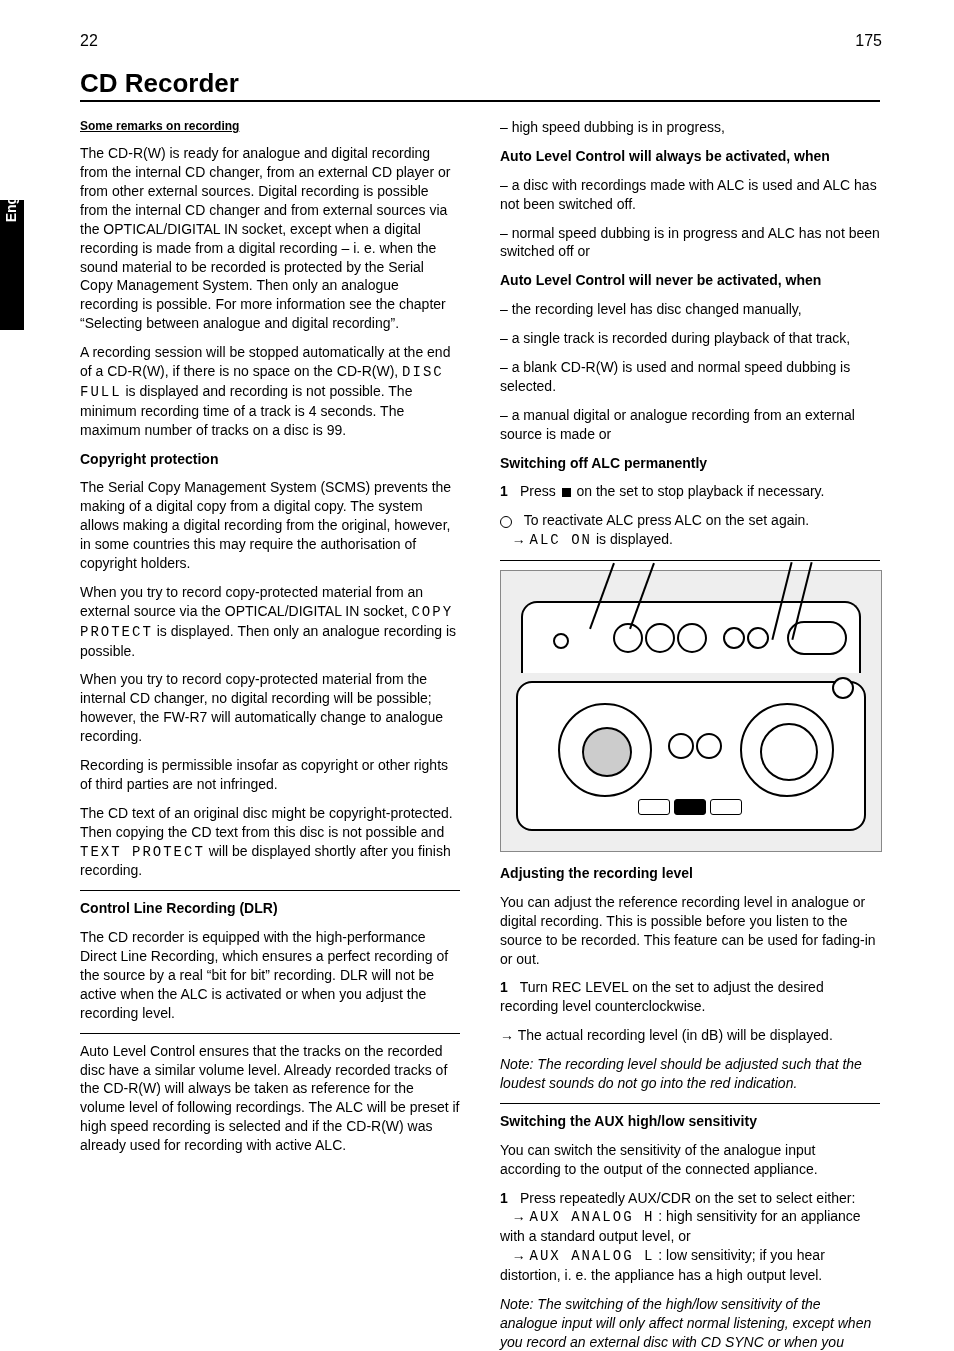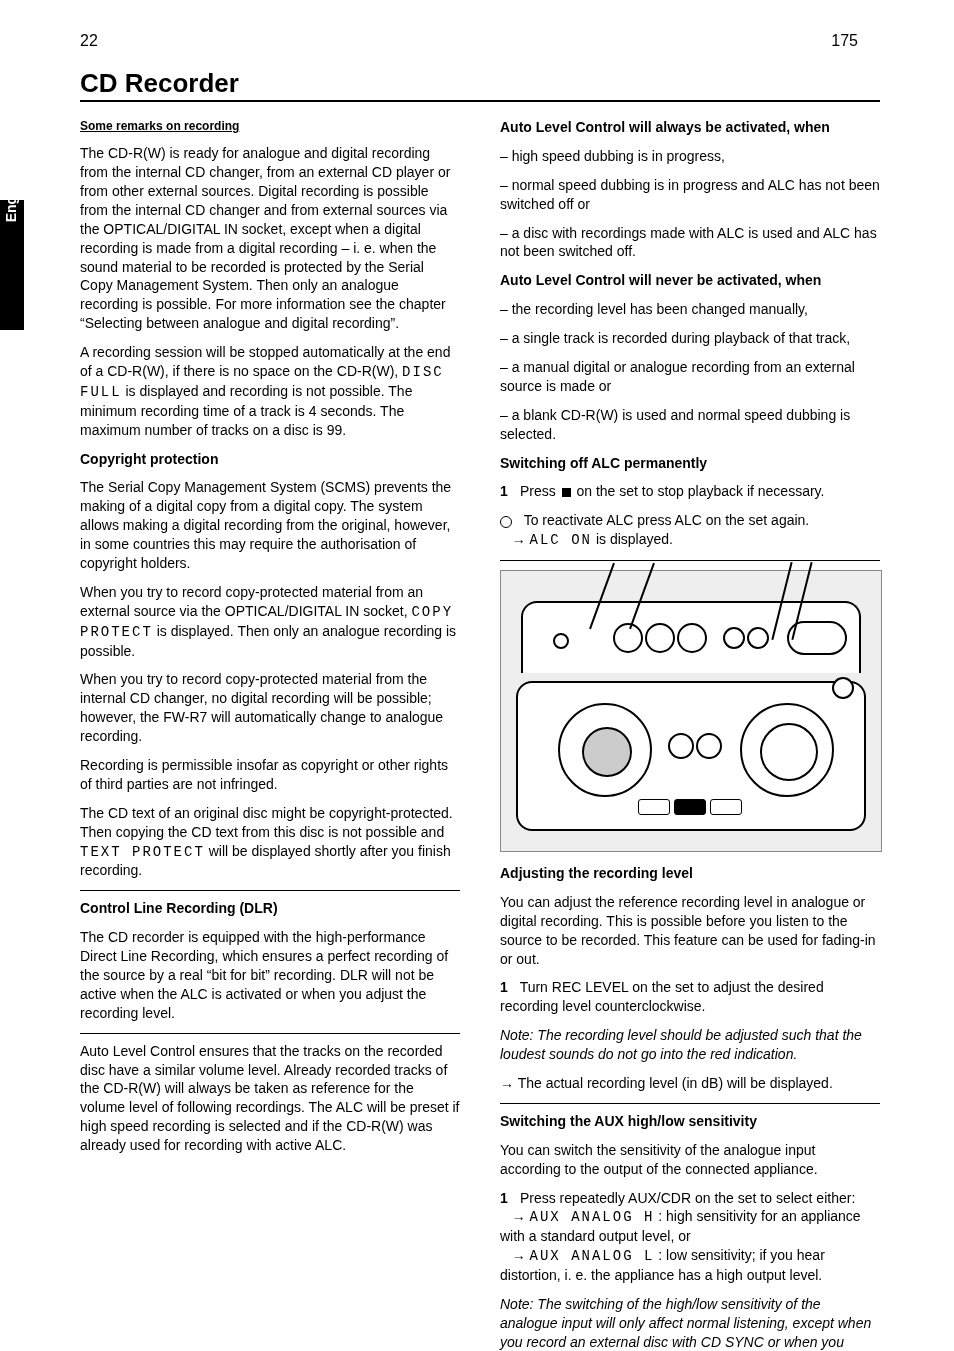--- a/index.html
+++ b/index.html
@@ -27,21 +27,21 @@
   .dial{position:absolute;border:2px solid #000;border-radius:50%;}
   .tinybtn{position:absolute;width:30px;height:14px;border:1px solid #000;border-radius:3px;}
   .sq{display:inline-block;width:9px;height:9px;background:#000;vertical-align:middle;margin:0 2px;}
 </style>
 </head>
 <body>
 
 <div class="page">
 
   <div class="pnum" style="left:80px;top:32px;">22</div>
-  <div class="pnum" style="right:96px;top:32px;margin-left:31px;">175</div>
+  <div class="pnum" style="right:72px;top:32px;margin-left:31px;">175</div>
 
   <div class="chapter-title" style="left:80px;top:68px;">CD Recorder</div>
   <div class="rule" style="left:80px;top:100px;width:800px;"></div>
 
   <div class="black-tab"></div>
   <div class="lang">English</div>
 
   <div class="col" style="left:80px;top:118px;">
     <p class="h2" style="text-decoration:underline;">Some remarks on recording</p>
 
@@ -71,29 +71,29 @@
 
     <p class="h3">Control Line Recording (DLR)</p>
     <p>The CD recorder is equipped with the high-performance Direct Line Recording, which ensures a perfect recording of the source by a real “bit for bit” recording. DLR will not be active when the ALC is activated or when you adjust the recording level.</p>
 
     <div class="rule rule-thin" style="position:relative;left:0;width:380px;margin:8px 0;"></div>
 
     <p>Auto Level Control ensures that the tracks on the recorded disc have a similar volume level. Already recorded tracks of the CD-R(W) will always be taken as reference for the volume level of following recordings. The ALC will be preset if high speed recording is selected and if the CD-R(W) was already used for recording with active ALC.</p>
   </div>
 
   <div class="col" style="left:500px;top:118px;">
+    <p>– <span>high speed dubbing is in progress,</span></p>
     <p style="font-weight:bold;">Auto Level Control will always be activated, when</p>
-    <p>– <span>high speed dubbing is in progress,</span></p>
+    <p>– <span>a disc with recordings made with ALC is used and ALC has not been switched off.</span></p>
     <p>– <span>normal speed dubbing is in progress and ALC has not been switched off or</span></p>
-    <p>– <span>a disc with recordings made with ALC is used and ALC has not been switched off.</span></p>
     <p style="font-weight:bold;">Auto Level Control will never be activated, when</p>
-    <p>– <span>the recording level has been changed manually,</span></p>
+    <p>– <span>the recording level has disc changed manually,</span></p>
     <p>– <span>a single track is recorded during playback of that track,</span></p>
+    <p>– <span>a blank CD-R(W) is used and normal speed dubbing is selected.</span></p>
     <p>– <span>a manual digital or analogue recording from an external source is made or</span></p>
-    <p>– <span>a blank CD-R(W) is used and normal speed dubbing is selected.</span></p>
 
     <p class="h3">Switching off ALC permanently</p>
     <p class="step">
       <span class="num">1</span>
       <span>Press</span>
       <span class="sq"></span>
       <span>on the set to stop playback if necessary.</span>
     </p>
     <p>
       <span class="bullet-open"></span>
@@ -135,22 +135,22 @@
     </div>
   </div>
 
   <div class="col" style="left:500px;top:864px;">
     <p class="h3">Adjusting the recording level</p>
     <p>You can adjust the reference recording level in analogue or digital recording. This is possible before you listen to the source to be recorded. This feature can be used for fading-in or out.</p>
     <p class="step">
       <span class="num">1</span>
       <span>Turn REC LEVEL on the set to adjust the desired recording level counterclockwise.</span>
     </p>
+    <p>→ The actual recording level (in dB) will be displayed.</p>
     <p style="font-style:italic;">Note: The recording level should be adjusted such that the loudest sounds do not go into the red indication.</p>
-    <p>→ The actual recording level (in dB) will be displayed.</p>
 
     <div class="rule rule-thin" style="position:relative;left:0;width:380px;margin:8px 0;"></div>
 
     <p class="h3">Switching the AUX high/low sensitivity</p>
     <p>You can switch the sensitivity of the analogue input according to the output of the connected appliance.</p>
     <p class="step">
       <span class="num">1</span>
       <span>Press repeatedly AUX/CDR on the set to select either:</span><br>
       &nbsp;&nbsp;&nbsp;→ <span class="lcd">AUX ANALOG H</span>
       <span>: high sensitivity for an appliance with a standard output level, or</span><br>

